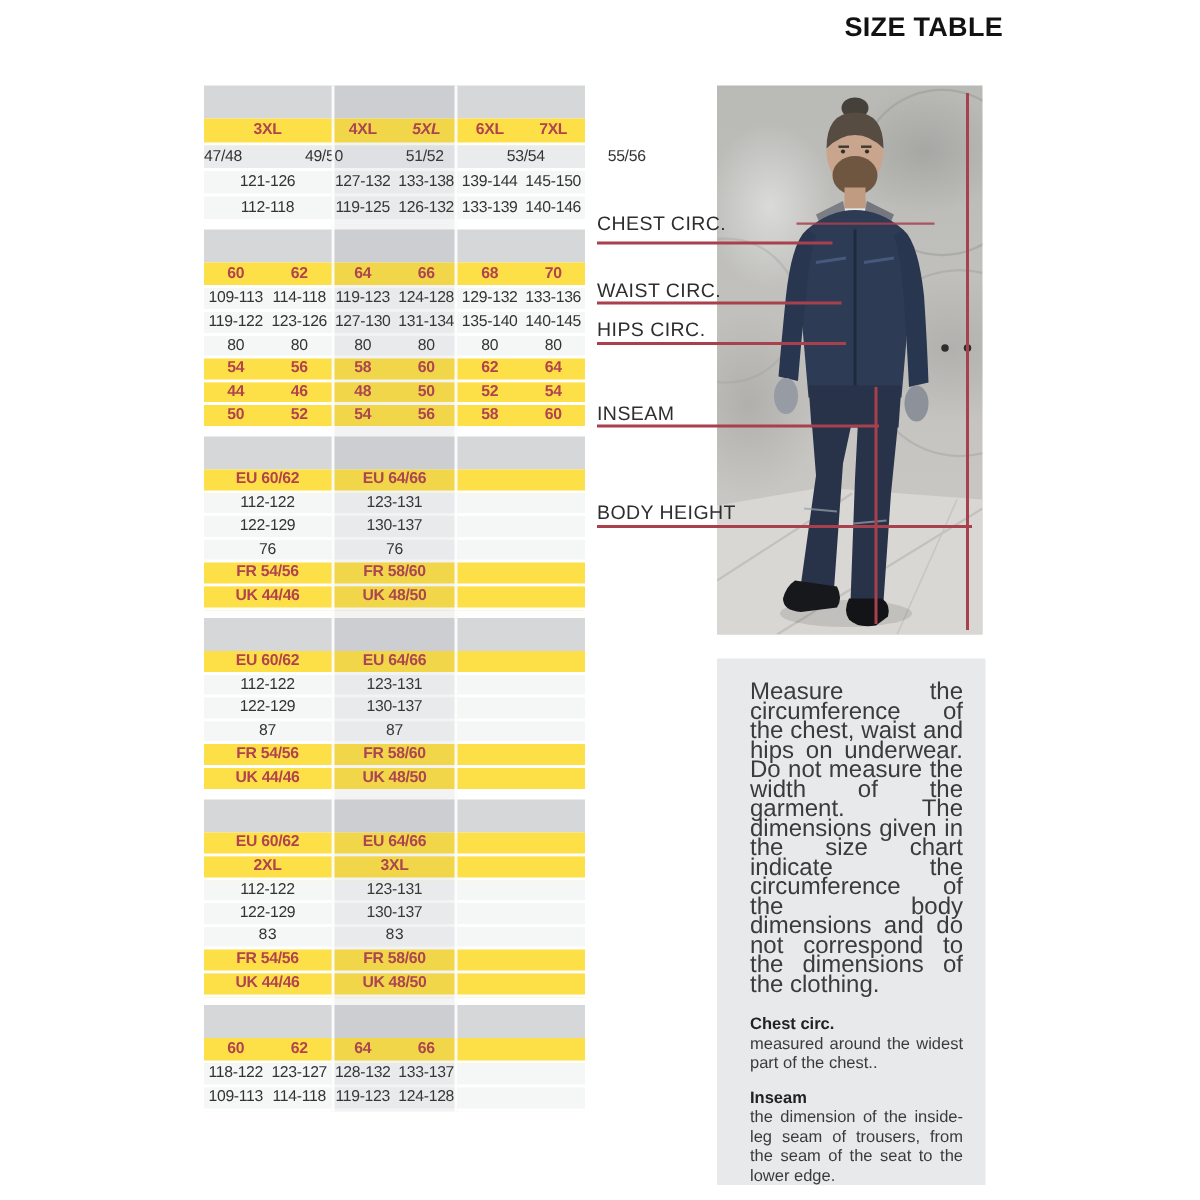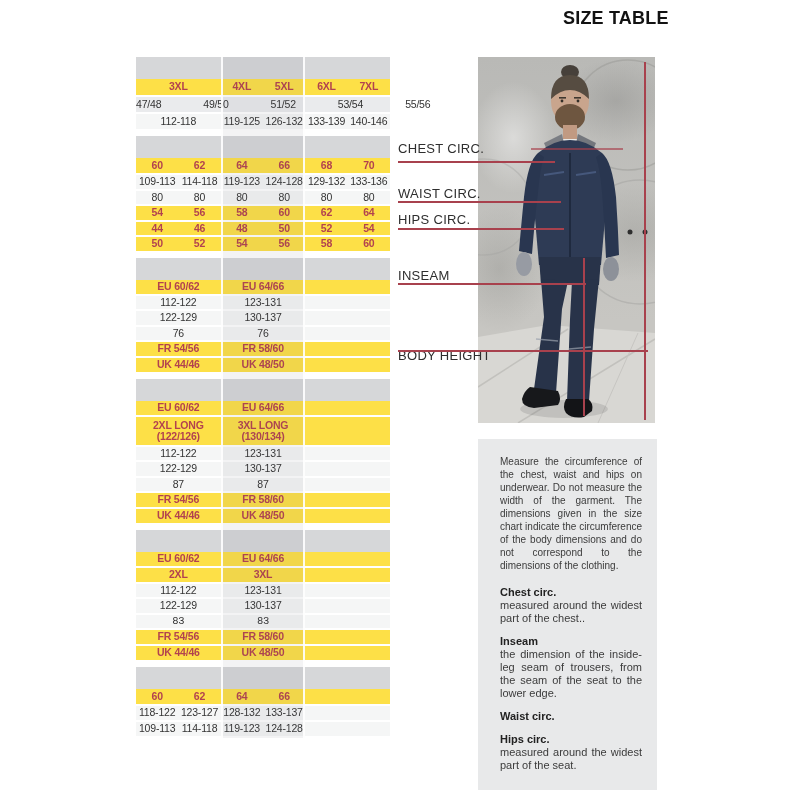--- a/index.html
+++ b/index.html
@@ -39,48 +39,55 @@
   #photo svg{display:block;}
 
   
   .mlabel{position:absolute;font-size:13px;color:#2e2e2e;letter-spacing:.3px;z-index:6;}
   .mline{position:absolute;height:2px;background:#a8414d;z-index:6;}
   .vline{position:absolute;width:2px;background:#a8414d;z-index:6;}
 
   
   #infobox{position:absolute;left:478px;top:439px;width:179px;height:351px;
     background:#e8e9ea;box-sizing:border-box;padding:16px 15px 0 22px;}
-  .intro{font-size:10px;line-height:13px;text-align:justify;color:#3b3b3b;margin:0;}
+  .intro{font-size:16px;line-height:13px;text-align:justify;color:#3b3b3b;margin:0;}
   .def{margin-top:10px;}
   .term{font-weight:bold;font-size:11px;line-height:13px;color:#222;}
   .dtext{font-size:11px;line-height:13px;text-align:justify;color:#3b3b3b;}
 </style>
 </head>
 <body>
 
 <div id="stage">
 
   <div class="page-title">SIZE TABLE</div>
 
   <div id="size-table" style="position:absolute;">
     <div class="band"></div>
   <div class="spacer" style="height: 22px;"></div>
       <div class="trow bg-g c-red" style="height: 18px;">
         <div class="tcell" style="width: 33.3333%;">3XL</div>
         <div class="tcell" style="width: 16.6667%;">4XL</div>
-        <div class="tcell" style="width: 16.6667%;">5XL</div>
+        <div class="tcell" style="width: 16.6667%; font-style: italic;">5XL</div>
         <div class="tcell" style="width: 16.6667%;">6XL</div>
         <div class="tcell" style="width: 16.6667%;">7XL</div>
       </div>
       <div class="trow bg-l c-blk" style="height: 17px;">
         <div class="tcell" style="width: 33.3333%;">47/48</div>
         <div class="tcell" style="width: 16.6667%;">49/50</div>
         <div class="tcell" style="width: 16.6667%;">51/52</div>
         <div class="tcell" style="width: 16.6667%;">53/54</div>
         <div class="tcell" style="width: 16.6667%;">55/56</div>
+      </div>
+      <div class="trow bg-w c-blk" style="height: 17px;">
+        <div class="tcell" style="width: 33.3333%;">121-126</div>
+        <div class="tcell" style="width: 16.6667%;">127-132</div>
+        <div class="tcell" style="width: 16.6667%;">133-138</div>
+        <div class="tcell" style="width: 16.6667%;">139-144</div>
+        <div class="tcell" style="width: 16.6667%;">145-150</div>
       </div>
       <div class="trow bg-w c-blk" style="height: 17px;">
         <div class="tcell" style="width: 33.3333%;">112-118</div>
         <div class="tcell" style="width: 16.6667%;">119-125</div>
         <div class="tcell" style="width: 16.6667%;">126-132</div>
         <div class="tcell" style="width: 16.6667%;">133-139</div>
         <div class="tcell" style="width: 16.6667%;">140-146</div>
       </div>
       <div class="gap" style="height: 5px;"></div>
       <div class="spacer" style="height: 22px;"></div>
@@ -93,20 +100,28 @@
         <div class="tcell" style="width: 16.6667%;">70</div>
       </div>
       <div class="trow bg-w c-blk" style="height: 16px;">
         <div class="tcell" style="width: 16.6667%;">109-113</div>
         <div class="tcell" style="width: 16.6667%;">114-118</div>
         <div class="tcell" style="width: 16.6667%;">119-123</div>
         <div class="tcell" style="width: 16.6667%;">124-128</div>
         <div class="tcell" style="width: 16.6667%;">129-132</div>
         <div class="tcell" style="width: 16.6667%;">133-136</div>
       </div>
+      <div class="trow bg-w c-blk" style="height: 16px;">
+        <div class="tcell" style="width: 16.6667%;">119-122</div>
+        <div class="tcell" style="width: 16.6667%;">123-126</div>
+        <div class="tcell" style="width: 16.6667%;">127-130</div>
+        <div class="tcell" style="width: 16.6667%;">131-134</div>
+        <div class="tcell" style="width: 16.6667%;">135-140</div>
+        <div class="tcell" style="width: 16.6667%;">140-145</div>
+      </div>
       <div class="trow bg-w c-blk" style="height: 15px;">
         <div class="tcell" style="width: 16.6667%;">80</div>
         <div class="tcell" style="width: 16.6667%;">80</div>
         <div class="tcell" style="width: 16.6667%;">80</div>
         <div class="tcell" style="width: 16.6667%;">80</div>
         <div class="tcell" style="width: 16.6667%;">80</div>
         <div class="tcell" style="width: 16.6667%;">80</div>
       </div>
       <div class="trow bg-g c-red" style="height: 16px;">
         <div class="tcell" style="width: 16.6667%;">54</div>
@@ -162,27 +177,20 @@
       <div class="trow bg-g c-red" style="height: 16px;">
         <div class="tcell" style="width: 33.3333%;">UK 44/46</div>
         <div class="tcell" style="width: 33.3333%;">UK 48/50</div>
         <div class="tcell" style="width: 33.3333%;"></div>
       </div>
       <div class="gap" style="height: 5px;"></div>
       <div class="spacer" style="height: 22px;"></div>
       <div class="trow bg-g c-red" style="height: 16px;">
         <div class="tcell" style="width: 33.3333%;">EU 60/62</div>
         <div class="tcell" style="width: 33.3333%;">EU 64/66</div>
-        <div class="tcell" style="width: 33.3333%;"></div>
-      </div>
-      <div class="trow bg-g c-red" style="height: 30px;">
-        <div class="tcell" style="width: 33.3333%;">2XL LONG
-(122/126)</div>
-        <div class="tcell" style="width: 33.3333%;">3XL LONG
-(130/134)</div>
         <div class="tcell" style="width: 33.3333%;"></div>
       </div>
       <div class="trow bg-w c-blk" style="height: 15px;">
         <div class="tcell" style="width: 33.3333%;">112-122</div>
         <div class="tcell" style="width: 33.3333%;">123-131</div>
         <div class="tcell" style="width: 33.3333%;"></div>
       </div>
       <div class="trow bg-w c-blk" style="height: 16px;">
         <div class="tcell" style="width: 33.3333%;">122-129</div>
         <div class="tcell" style="width: 33.3333%;">130-137</div>
@@ -320,21 +328,21 @@
 
   <div class="mlabel" style="left:398px;top:186px;">WAIST CIRC.</div>
   <div class="mline" style="left:398px;top:201px;width:163px;"></div>
 
   <div class="mlabel" style="left:398px;top:212px;">HIPS CIRC.</div>
   <div class="mline" style="left:398px;top:228px;width:166px;"></div>
 
   <div class="mlabel" style="left:398px;top:268px;">INSEAM</div>
   <div class="mline" style="left:398px;top:283px;width:188px;"></div>
 
-  <div class="mlabel" style="left:398px;top:348px;">BODY HEIGHT</div>
+  <div class="mlabel" style="left:398px;top:334px;">BODY HEIGHT</div>
   <div class="mline" style="left:398px;top:350px;width:250px;"></div>
 
   <div class="vline" style="left:644px;top:62px;height:358px;"></div>
   <div class="vline" style="left:583px;top:258px;height:158px;"></div>
 
   <div id="infobox">
     <p class="intro">Measure the circumference of the chest, waist and hips on underwear. Do not measure the width of the garment. The dimensions given in the size chart indicate the circumference of the body dimensions and do not correspond to the dimensions of the clothing.</p>
     <div class="def" style="margin-top:14px;">
       <div class="term">Chest circ.</div>
       <div class="dtext">measured around the widest part of the chest..</div>

